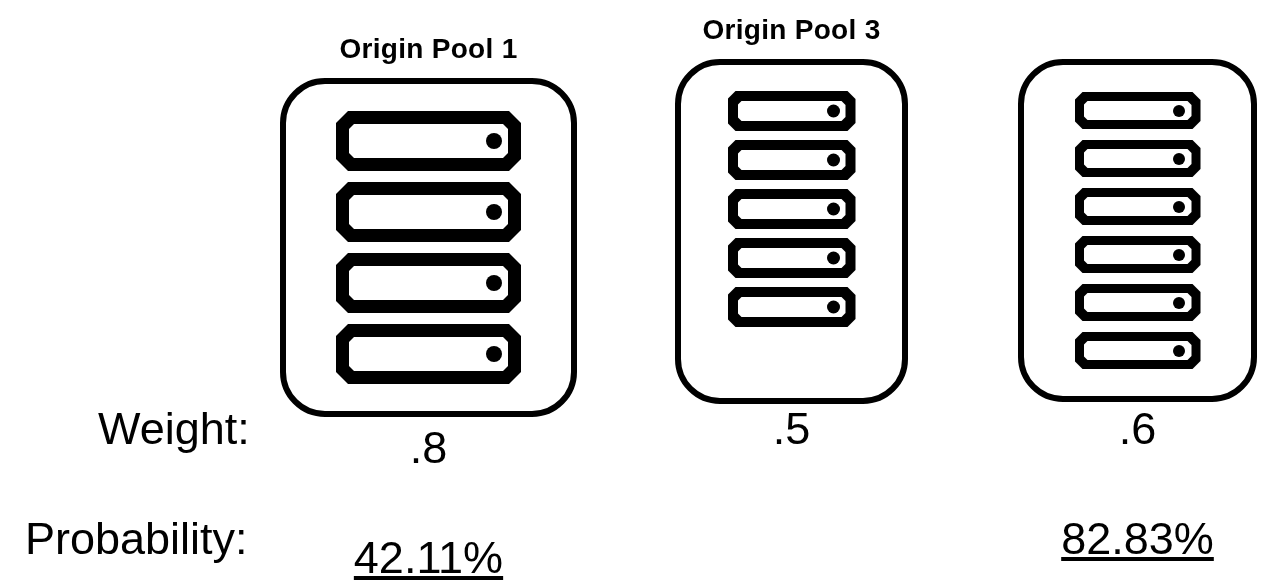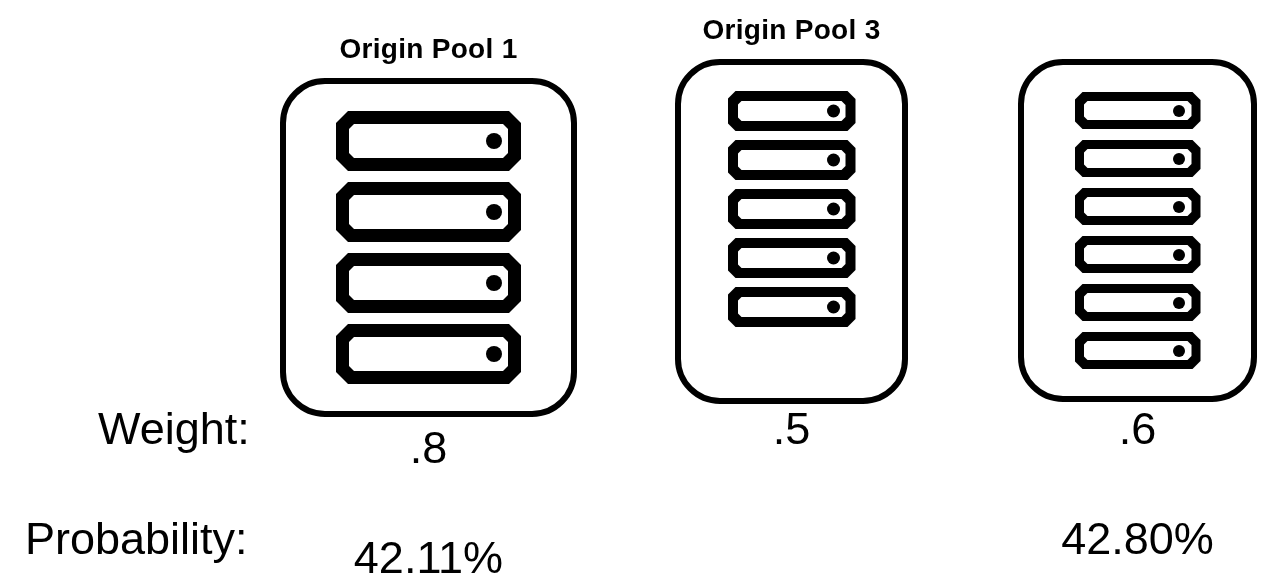--- a/index.html
+++ b/index.html
@@ -105,21 +105,21 @@
   .pool-value {
     position: absolute;
     left: 0;
     width: 100%;
     text-align: center;
     font-size: 45px;
     line-height: 1;
     white-space: nowrap;
   }
   .weight-value      { top: 406px; }
-  .probability-value { top: 516px; }
+  .probability-value { top: 516px; text-decoration: underline; }
 </style>
 </head>
 <body>
 
 <div class="canvas">
 
   <div class="row-text probability-row-label">Probability:</div>
 
   <div class="row-text weight-row-label">Weight:</div>
 
@@ -183,16 +183,16 @@
             <div class="server-dot"></div>
           </div><div class="server">
             <div class="server-inner"></div>
             <div class="server-dot"></div>
           </div><div class="server">
             <div class="server-inner"></div>
             <div class="server-dot"></div>
           </div></div>
     </div>
     <div class="pool-value weight-value">.6</div>
-    <div class="pool-value probability-value">42.80%</div>
+    <div class="pool-value probability-value">82.83%</div>
   </div>
 
 </div>
 
 </body></html>

